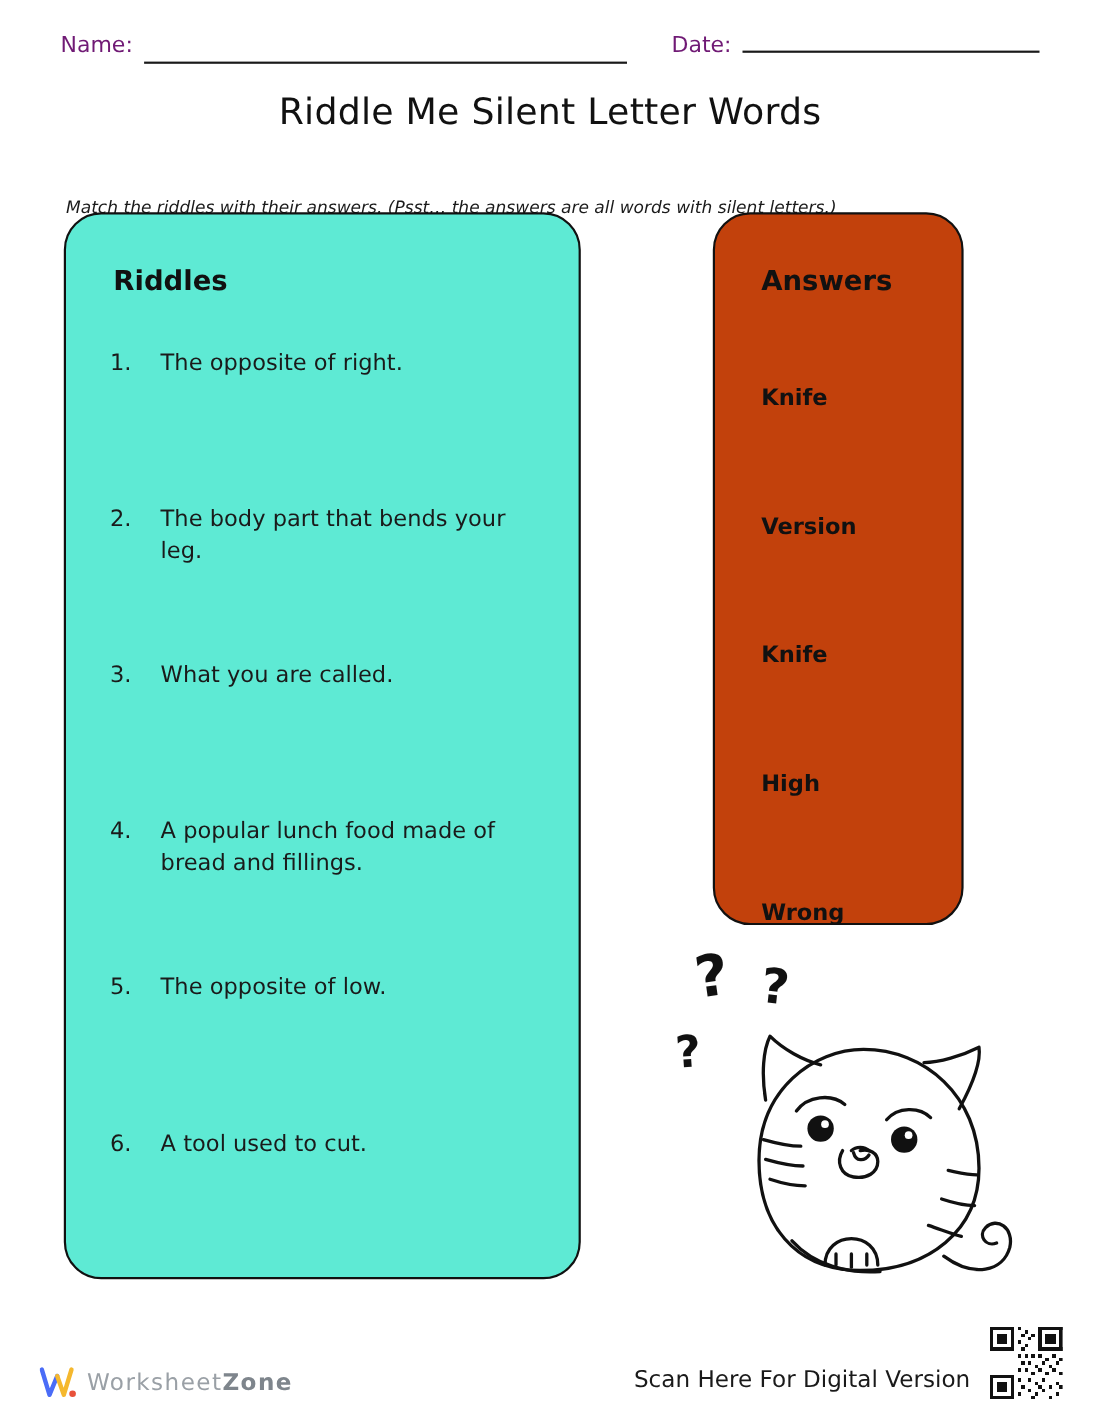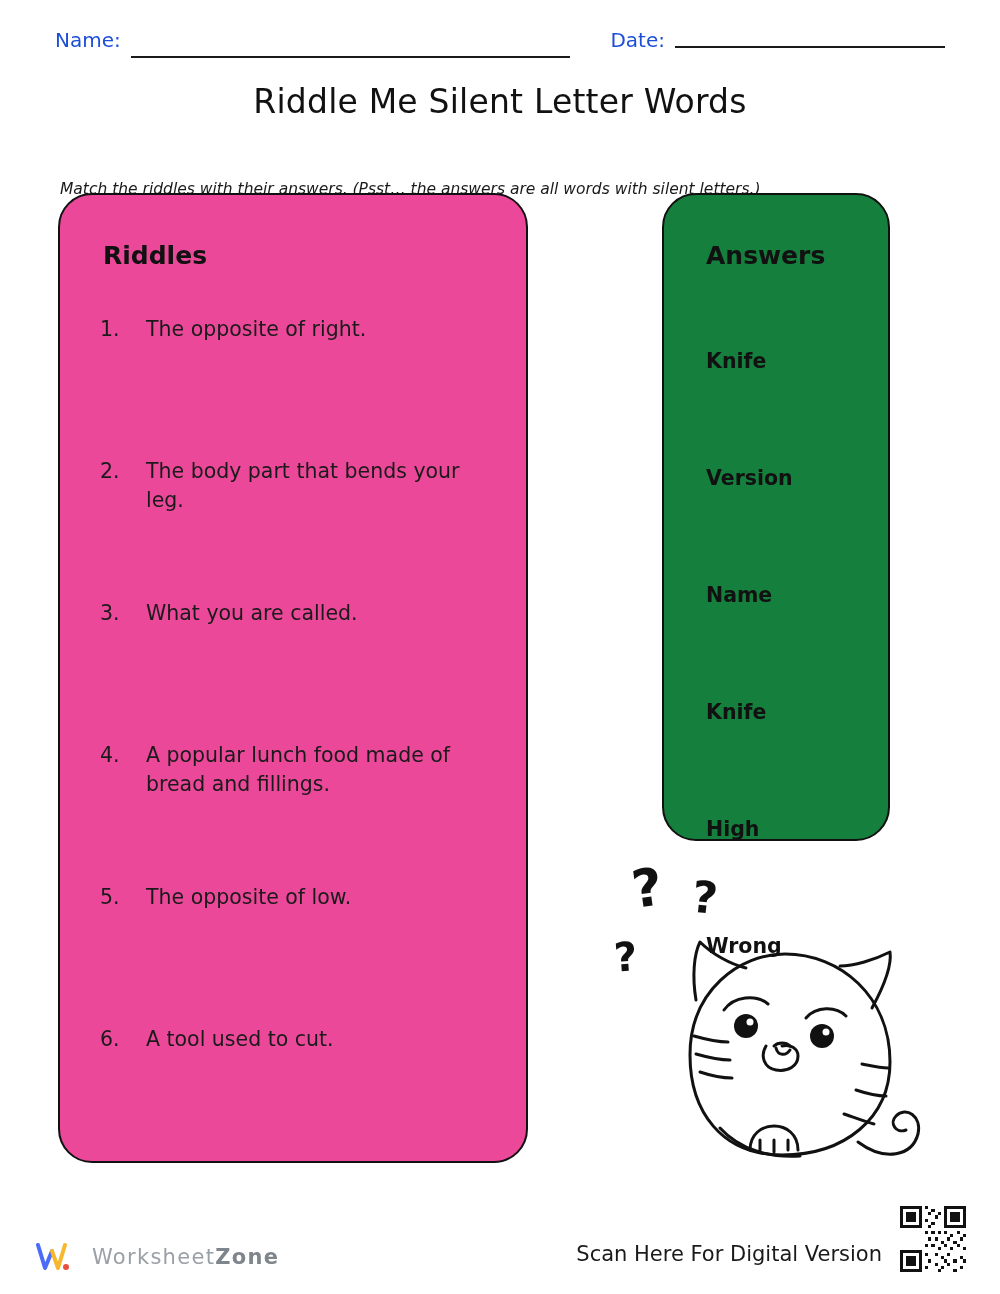--- a/index.html
+++ b/index.html
@@ -22,21 +22,21 @@
     position: absolute;
     top: 28px;
     left: 55px;
     right: 55px;
     height: 34px;
     display: flex;
     align-items: baseline;
   }
   .field-label {
     font-size: 20px;
-    color: #1d4ed8;
+    color: #701a75;
     white-space: nowrap;
   }
   .rule {
     border-bottom: 2px solid #1a1a1a;
     height: 1px;
     margin-left: 10px;
     align-self: flex-end;
     margin-bottom: 4px;
   }
   .name-rule { width: 460px; }
@@ -71,31 +71,31 @@
 
   
   .riddles-panel {
     position: absolute;
     left: 58px;
     top: 193px;
     width: 470px;
     height: 970px;
     border: 2.5px solid #111;
     border-radius: 34px;
-    background: #ec4899;
+    background: #5eead4;
   }
   .answers-panel {
     position: absolute;
-    left: 662px;
+    left: 648px;
     top: 193px;
     width: 228px;
     height: 648px;
     border: 2.5px solid #111;
     border-radius: 34px;
-    background: #15803d;
+    background: #c2410c;
   }
   .panel-heading {
     position: absolute;
     font-size: 25px;
     font-weight: bold;
     color: #111;
   }
   .riddles-panel .panel-heading { left: 43px; top: 46px; }
   .answers-panel .panel-heading { left: 42px; top: 46px; }
 
@@ -162,21 +162,21 @@
     bottom: 0;
     width: 100%;
     height: 110px;
   }
   .logo {
     position: absolute;
     left: 36px;
     bottom: 22px;
     display: flex;
     align-items: center;
-    gap: 22px;
+    gap: 9px;
   }
   .logo-text {
     font-size: 21px;
     letter-spacing: 1.3px;
     color: #9aa0a6;
   }
   .logo-text b { color: #7e858c; font-weight: bold; }
   .scan-text {
     position: absolute;
     right: 118px;
@@ -235,21 +235,20 @@
       <span class="riddle-text">A tool used to cut.</span>
     </div>
   </div>
 </div>
 
 <div class="answers-panel">
   <div class="panel-heading">Answers</div>
   <div class="answer-list">
     <div class="answer-item">Knife</div>
     <div class="answer-item">Version</div>
-    <div class="answer-item">Name</div>
     <div class="answer-item">Knife</div>
     <div class="answer-item">High</div>
     <div class="answer-item">Wrong</div>
   </div>
 </div>
 
 <div class="cat-area">
   <span class="qmark q1">?</span>
   <span class="qmark q2">?</span>
   <span class="qmark q3">?</span>

